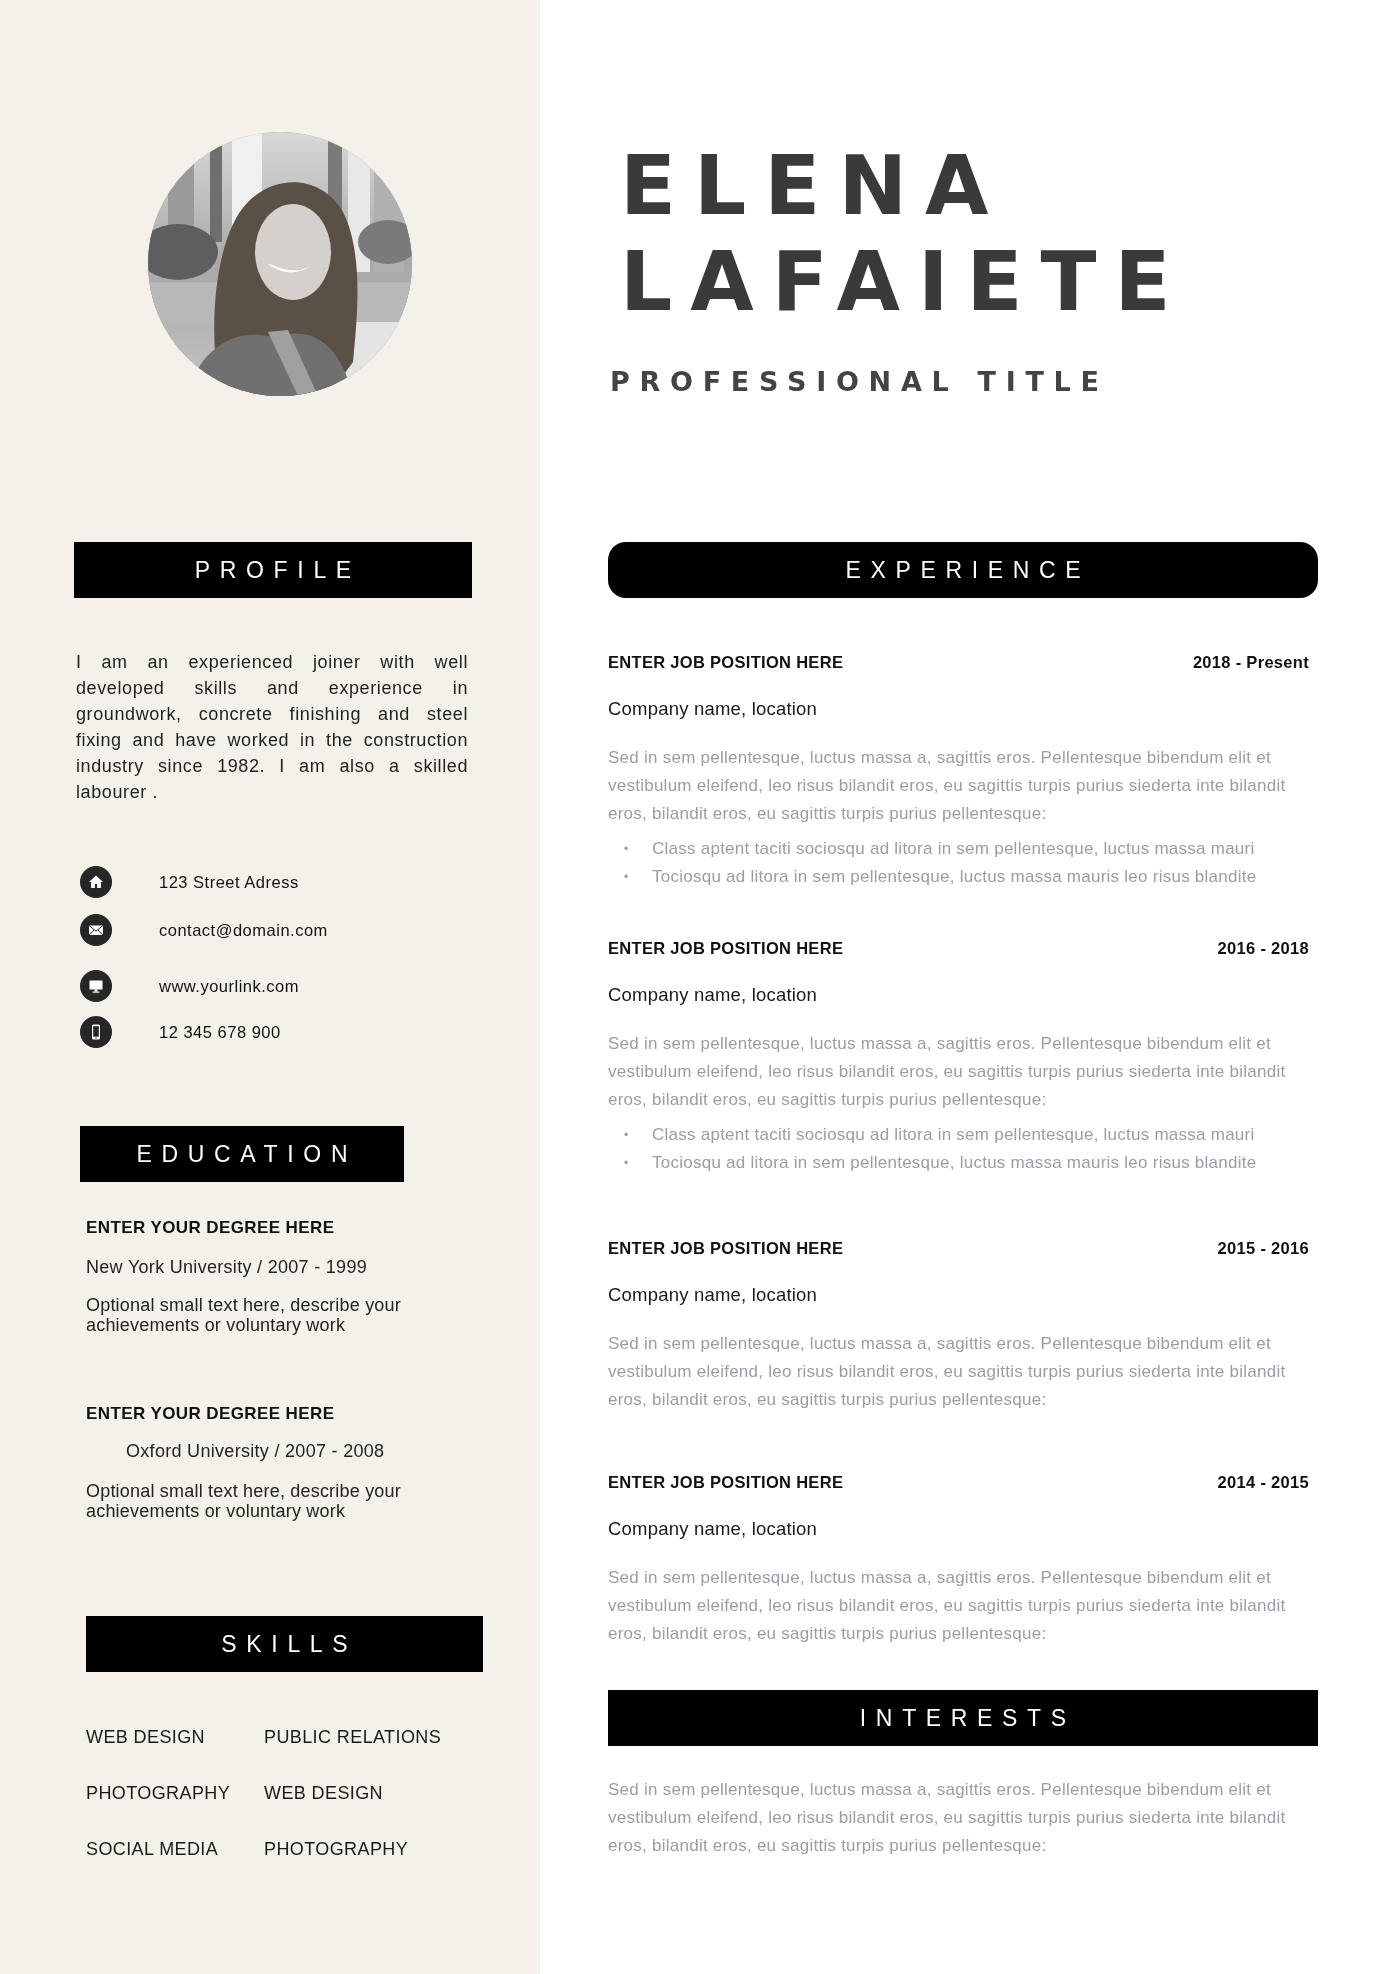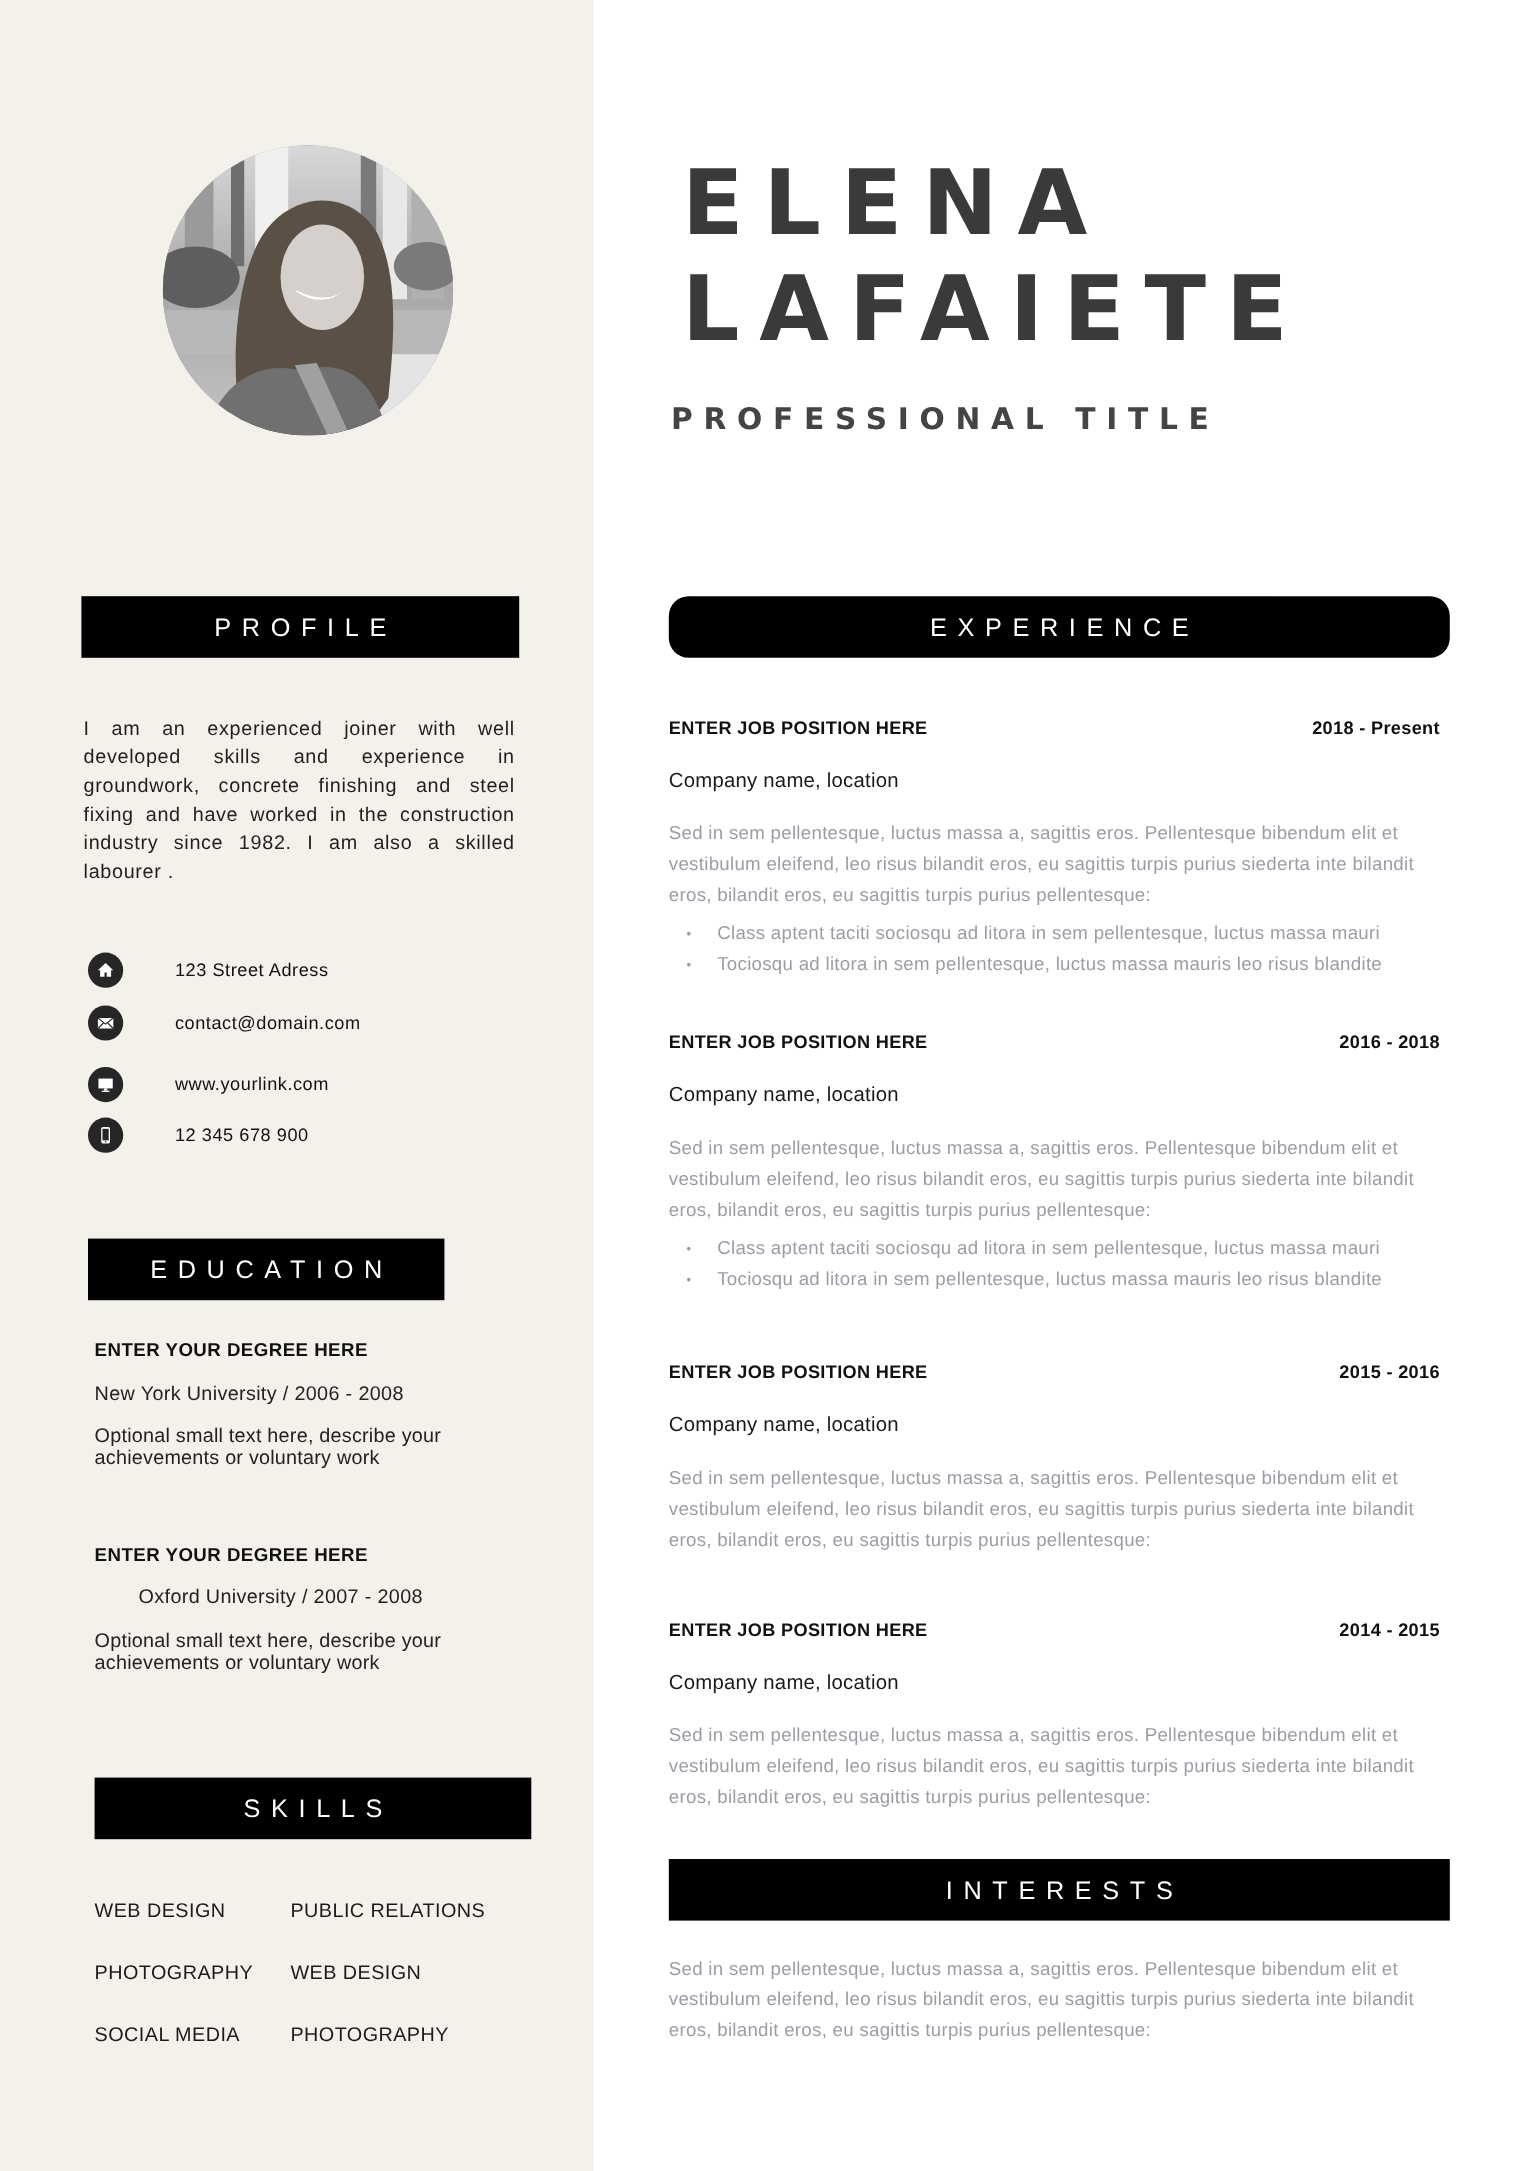--- a/index.html
+++ b/index.html
@@ -126,21 +126,21 @@
         <rect x="6.2" y="3.2" width="5.6" height="10.5" fill="#262626"></rect>
         <circle cx="9" cy="15" r="0.7" fill="#262626"></circle>
       </svg>
   </span>
   <span class="txt">12 345 678 900</span>
 </div>
 
 <div class="bar" style="left:80px; top:1126px; width:324px;">EDUCATION</div>
 
 <div class="edu-degree" style="top:1218px;">ENTER YOUR DEGREE HERE</div>
-<div class="edu-school" style="top:1257px;">New York University / 2006 - 2008</div>
+<div class="edu-school" style="top:1257px;">New York University / 2007 - 1999</div>
 <div class="edu-note" style="top:1295px;">Optional small text here, describe your achievements or voluntary work</div>
 
 <div class="edu-degree" style="top:1404px;">ENTER YOUR DEGREE HERE</div>
 <div class="edu-school" style="top:1441px;margin-left:40px;">Oxford University / 2007 - 2008</div>
 <div class="edu-note" style="top:1481px;">Optional small text here, describe your achievements or voluntary work</div>
 
 <div class="bar" style="left:86px; top:1616px; width:397px;">SKILLS</div>
 
 <div class="skill" style="left:86px; top:1727px;">WEB DESIGN</div>
 <div class="skill" style="left:86px; top:1783px;">PHOTOGRAPHY</div>

